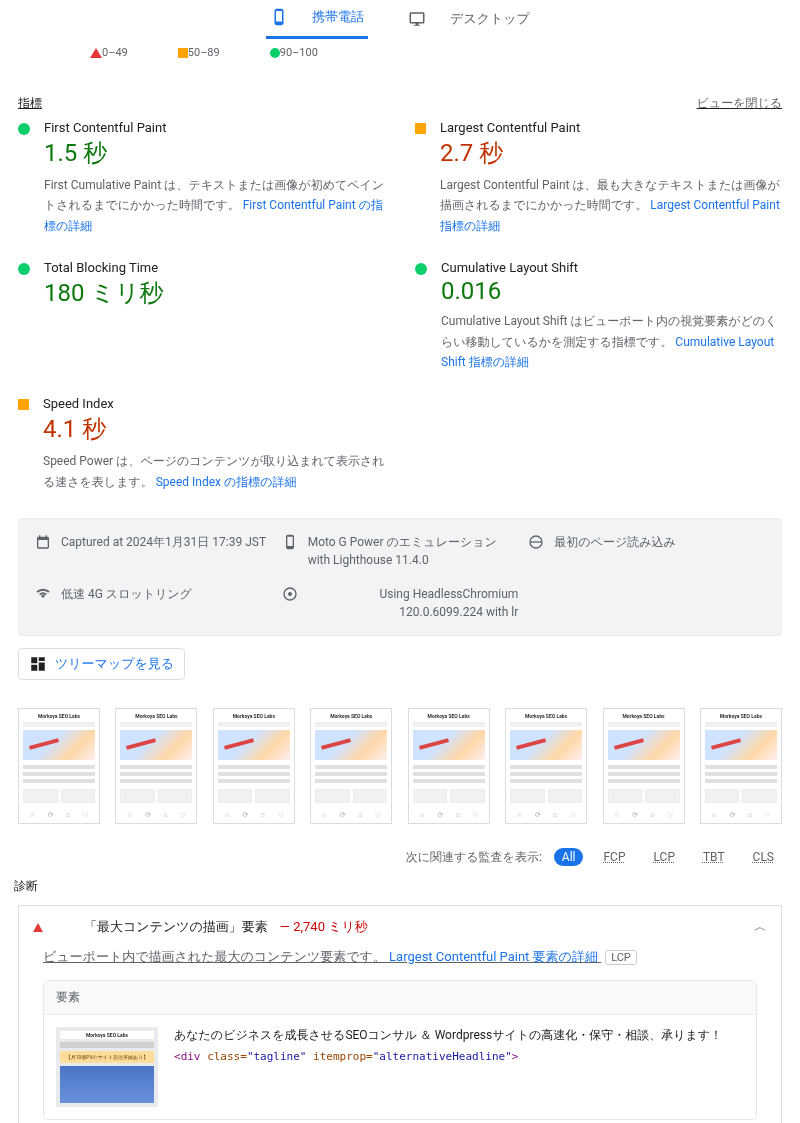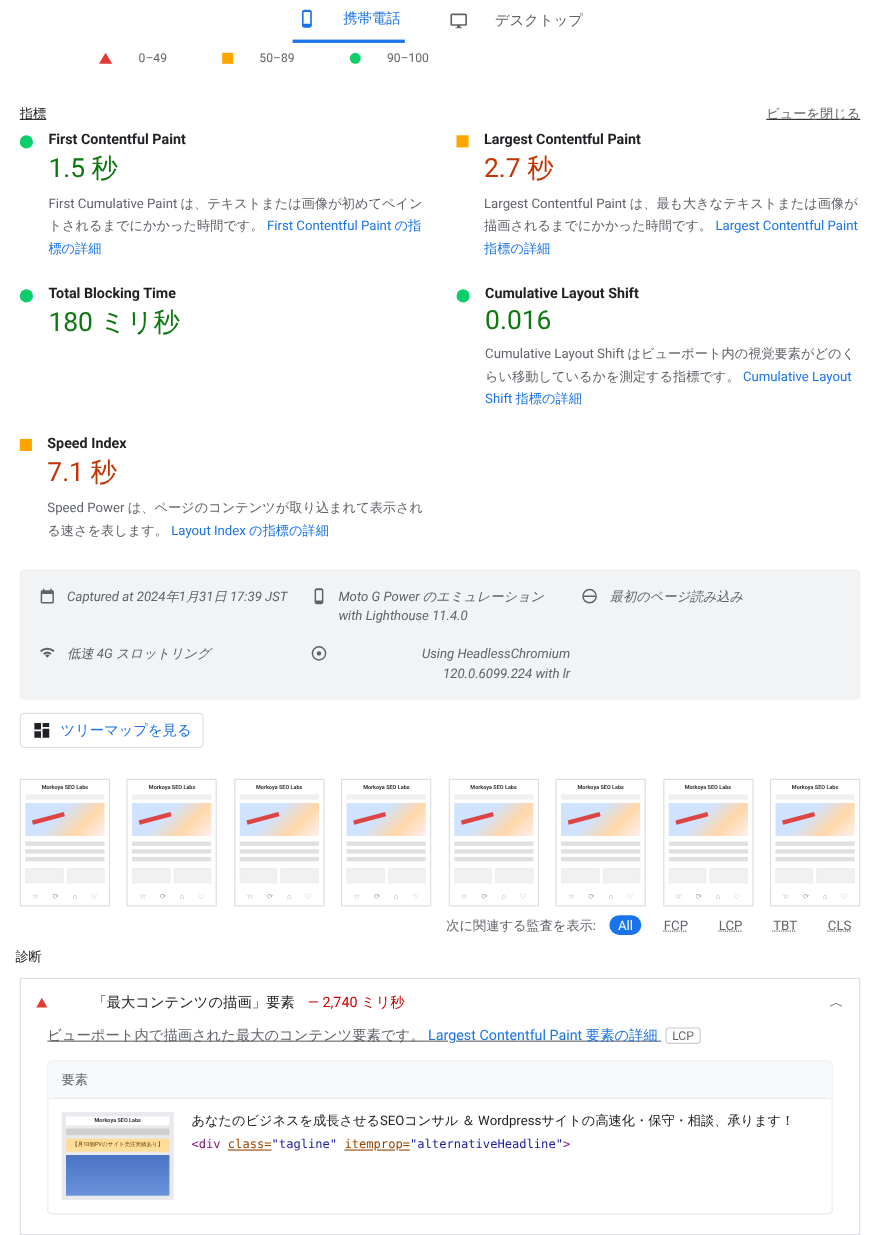--- a/index.html
+++ b/index.html
@@ -17,60 +17,60 @@
   html,body{margin:0;padding:0;font-family:Roboto,Arial,sans-serif;font-size:13px;color:var(--text);background:#fff;}
   .page{width:800px;margin:0 auto;position:relative;}
   .content{padding:18px;}
   
   .tabs{display:flex;justify-content:center;gap:36px;padding-top:4px;border-bottom:1px solid transparent;}
   .tab{display:flex;align-items:center;gap:24px;padding:4px 4px 10px 4px;color:var(--muted);font-size:13px;cursor:pointer;}
   .tab.active{color:var(--link);border-bottom:3px solid var(--link);}
   .tab svg{fill:currentColor;width:18px;height:18px;}
   
   .legend{display:flex;gap:50px;padding:6px 0 18px 90px;color:var(--muted);font-size:11px;}
-  .legend-item{display:flex;align-items:center;gap:24px;}
+  .legend-item{display:flex;align-items:center;gap:0;}
   .shape-tri{width:0;height:0;border-left:6px solid transparent;border-right:6px solid transparent;border-bottom:10px solid var(--red);}
   .shape-sq{width:10px;height:10px;background:var(--orange-dot);}
   .shape-circ{width:10px;height:10px;border-radius:50%;background:var(--green-dot);}
   
   .metrics-head{display:flex;justify-content:space-between;align-items:center;font-size:12px;margin-bottom:8px;text-decoration:underline;}
   .metrics{display:grid;grid-template-columns:1fr 1fr;column-gap:30px;row-gap:24px;}
   .metric{display:flex;gap:14px;}
   .metric .dot{width:12px;height:12px;border-radius:50%;margin-top:3px;flex:none;}
   .metric .sq{width:11px;height:11px;margin-top:3px;flex:none;}
   .dot.green{background:var(--green-dot);}
   .dot.orange,.sq.orange{background:var(--orange-dot);}
-  .metric .name{color:var(--text);font-size:13px;font-weight:bold;}
+  .metric .name{color:var(--text);font-size:13px;}
   .metric .value{font-size:24px;font-weight:400;margin:2px 0 6px 0;}
   .value.green{color:var(--green);}
   .value.orange{color:#c33300;}
   .metric .desc{color:var(--muted);font-size:12px;line-height:1.7;}
   .desc a{color:var(--link);text-decoration:none;}
   
-  .env{margin-top:26px;background:var(--card-bg);border:1px solid #ebedef;border-radius:4px;padding:14px 16px;color:var(--muted);font-size:12px;display:grid;grid-template-columns:1fr 1fr 1fr;row-gap:16px;column-gap:10px;font-style:italic;}
+  .env{margin-top:26px;background:var(--card-bg);border:1px solid #ebedef;border-radius:4px;padding:14px 16px;color:var(--muted);font-size:12px;display:grid;grid-template-columns:1fr 1fr 1fr;row-gap:16px;column-gap:10px;}
   .env-item{display:flex;align-items:flex-start;gap:10px;line-height:1.5;}
   .env-item svg{width:16px;height:16px;fill:var(--muted);flex:none;margin-top:1px;}
   .env-item.right{justify-content:flex-end;text-align:right;}
   
   .treemap-btn{display:inline-flex;align-items:center;gap:8px;border:1px solid var(--border);border-radius:4px;padding:6px 10px;margin-top:12px;color:var(--link);font-size:13px;cursor:pointer;}
   .treemap-btn svg{width:18px;height:18px;fill:var(--text);}
   
   .filmstrip{display:flex;justify-content:space-between;margin-top:14px;}
   .frame{width:82px;height:116px;border:1px solid var(--border);background:#fff;box-sizing:border-box;padding:4px;display:flex;flex-direction:column;gap:3px;font-size:4px;color:#888;overflow:hidden;}
   .frame .t1{height:6px;font-size:5px;text-align:center;font-weight:bold;color:#333;}
   .frame .t2{height:5px;background:#f0f0f0;}
   .frame .img{height:30px;background:linear-gradient(135deg,#cfe3ff 40%,#ffd7a8 70%,#ffefef);position:relative;}
   .frame .img::after{content:"";position:absolute;left:6px;top:12px;width:30px;height:4px;background:#d44;transform:rotate(-15deg);}
   .frame .lines{display:flex;flex-direction:column;gap:3px;margin-top:2px;}
   .frame .lines div{height:4px;background:#e0e0e0;}
   .frame .cards{display:flex;gap:3px;margin-top:3px;}
   .frame .cards div{flex:1;height:12px;background:#f1f1f1;border:1px solid #eee;}
   .frame .nav{display:flex;justify-content:space-around;margin-top:auto;font-size:7px;color:#aaa;}
   
-  .filters{display:flex;justify-content:flex-end;align-items:center;gap:12px;margin-top:8px;font-size:12px;}
+  .filters{display:flex;justify-content:flex-end;align-items:center;gap:12px;margin-top:24px;font-size:12px;}
   .pill{padding:2px 8px;border-radius:10px;cursor:pointer;}
   .pill.active{background:var(--link);color:#fff;}
   .pill.dim{color:var(--muted);text-decoration:underline dotted;}
   
   .diag-title{margin-top:12px;margin-left:-4px;font-size:12px;color:var(--text);}
   .audit{border:1px solid var(--border);margin-top:10px;}
   .audit-header{display:flex;align-items:center;gap:12px;padding:12px 14px;cursor:pointer;}
   .audit-header .tri{width:0;height:0;border-left:5px solid transparent;border-right:5px solid transparent;border-bottom:9px solid var(--red);}
   .audit-header .title{font-size:13px;color:var(--text);margin-left:29px;}
   .audit-header .val{color:#c00;font-size:13px;}
@@ -83,21 +83,21 @@
   .elem-head{background:#f8f9fa;padding:8px 12px;font-size:12px;color:var(--muted);border-bottom:1px solid #e6e8ea;}
   .elem-row{display:flex;gap:16px;padding:12px;align-items:flex-start;}
   .thumb{width:102px;height:80px;background:#e8eaed;flex:none;padding:4px;box-sizing:border-box;display:flex;flex-direction:column;gap:3px;}
   .thumb .h{height:8px;background:#fff;font-size:5px;color:#333;text-align:center;font-weight:bold;line-height:8px;}
   .thumb .b{height:6px;background:#d0d0d0;}
   .thumb .bar{height:12px;background:#fedd9a;}
   .thumb .blue{flex:1;background:linear-gradient(#4a74c4,#6a92db);}
   .elem-txt{flex:1;font-size:12px;}
   .code{font-family:Consolas,Menlo,monospace;font-size:11px;}
   .code .kw{color:#881280;}
-  .code .at{color:#994500;text-decoration:underline;}
+  .code .at{color:#994500;}
   .code .st{color:#1a1aa6;}
 </style>
 </head>
 <body>
 
 <div class="page">
 
   <div class="tabs">
     <div class="tab active">
       <svg viewBox="0 0 24 24">
@@ -169,22 +169,22 @@
           <div class="name">Cumulative Layout Shift</div>
           <div class="value green">0.016</div>
           <div class="desc"><span>Cumulative Layout Shift はビューポート内の視覚要素がどのくらい移動しているかを測定する指標です。</span> <a href="#">Cumulative Layout Shift 指標の詳細</a></div>
         </div>
       </div>
 
       <div class="metric">
         <span class="sq orange"></span>
         <div>
           <div class="name">Speed Index</div>
-          <div class="value orange">7.1 秒</div>
-          <div class="desc"><span>Speed Power は、ページのコンテンツが取り込まれて表示される速さを表します。</span> <a href="#">Layout Index の指標の詳細</a></div>
+          <div class="value orange">4.1 秒</div>
+          <div class="desc"><span>Speed Power は、ページのコンテンツが取り込まれて表示される速さを表します。</span> <a href="#">Speed Index の指標の詳細</a></div>
         </div>
       </div>
     </div>
 
     
     <div class="env">
       <div class="env-item">
         <svg viewBox="0 0 24 24">
             <path d="M19 4h-1V2h-2v2H8V2H6v2H5c-1.1 0-2 .9-2 2v14c0 1.1.9 2 2 2h14c1.1 0 2-.9 2-2V6c0-1.1-.9-2-2-2zm0 16H5V9h14v11z"></path>
           </svg>

